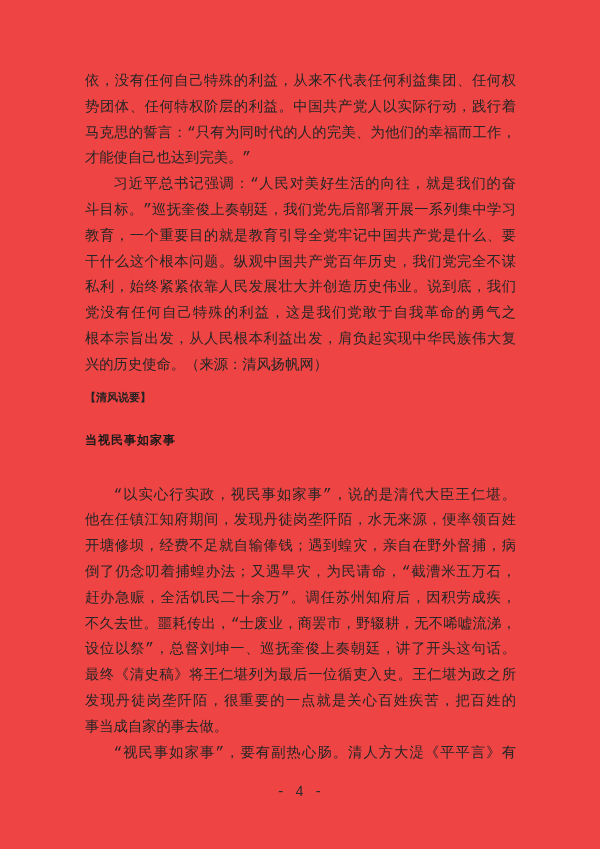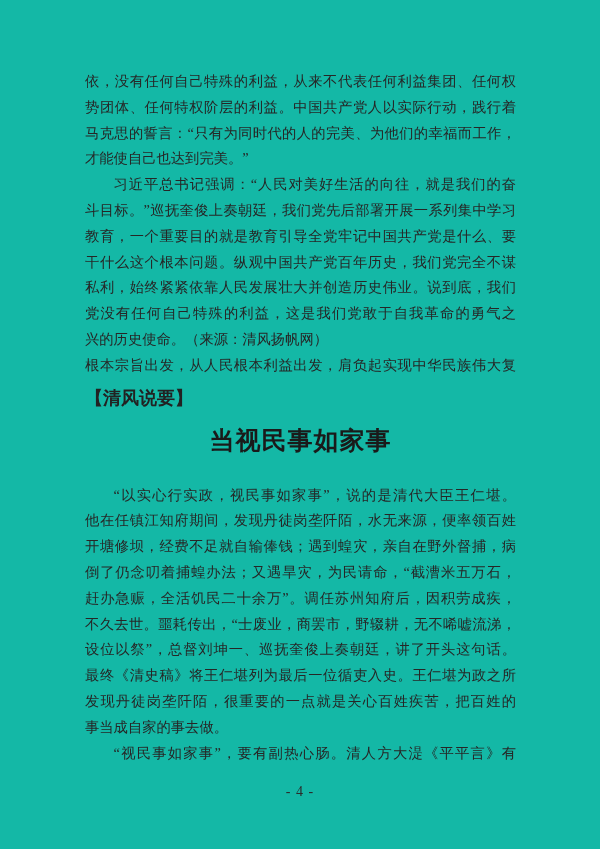--- a/index.html
+++ b/index.html
@@ -4,23 +4,23 @@
 <style>
   html, body {
     margin: 0;
     padding: 0;
     background: #ffffff;
   }
   .page {
     position: relative;
     width: 600px;
     height: 849px;
-    background: #14b8a6;
+    background: #ef4444;
     overflow: hidden;
-    font-family: Liberation Serif, serif;
+    font-family: Liberation Mono, monospace;
     color: #262626;
   }
   .content {
     position: absolute;
     left: 85px;
     top: 69px;
     width: 431px;
   }
   .flow .para {
     margin: 0;
@@ -37,31 +37,31 @@
     overflow: hidden;
   }
   .line.indent {
     text-indent: 2em;
   }
   .line.last {
     text-align-last: left;
   }
   .section-label {
     margin-top: 7px;
-    font-size: 18px;
+    font-size: 11px;
     font-weight: 600;
     line-height: 24px;
     color: #222222;
   }
   .article-title {
     margin-top: 17px;
-    font-size: 25px;
+    font-size: 12px;
     font-weight: 700;
     line-height: 28px;
-    text-align: center;
+    text-align: left;
     letter-spacing: 1px;
     color: #1a1a1a;
   }
   .flow.second {
     margin-top: 28px;
   }
   .page-number {
     position: absolute;
     left: 0;
     right: 0;
@@ -86,22 +86,22 @@
           <div class="line">马克思的誓言：“只有为同时代的人的完美、为他们的幸福而工作，</div>
           <div class="line last">才能使自己也达到完美。”</div>
         </div>
         <div class="para">
           <div class="line indent">习近平总书记强调：“人民对美好生活的向往，就是我们的奋</div>
           <div class="line">斗目标。”巡抚奎俊上奏朝廷，我们党先后部署开展一系列集中学习</div>
           <div class="line">教育，一个重要目的就是教育引导全党牢记中国共产党是什么、要</div>
           <div class="line">干什么这个根本问题。纵观中国共产党百年历史，我们党完全不谋</div>
           <div class="line">私利，始终紧紧依靠人民发展壮大并创造历史伟业。说到底，我们</div>
           <div class="line">党没有任何自己特殊的利益，这是我们党敢于自我革命的勇气之</div>
+          <div class="line">根本宗旨出发，从人民根本利益出发，肩负起实现中华民族伟大复</div>
           <div class="line last">兴的历史使命。（来源：清风扬帆网）</div>
-          <div class="line">根本宗旨出发，从人民根本利益出发，肩负起实现中华民族伟大复</div>
         </div>
       </div>
 
     <div class="section-label">【清风说要】</div>
 
     <div class="article-title">当视民事如家事</div>
 
     <div class="flow second">
         <div class="para">
           <div class="line indent">“以实心行实政，视民事如家事”，说的是清代大臣王仁堪。</div>

